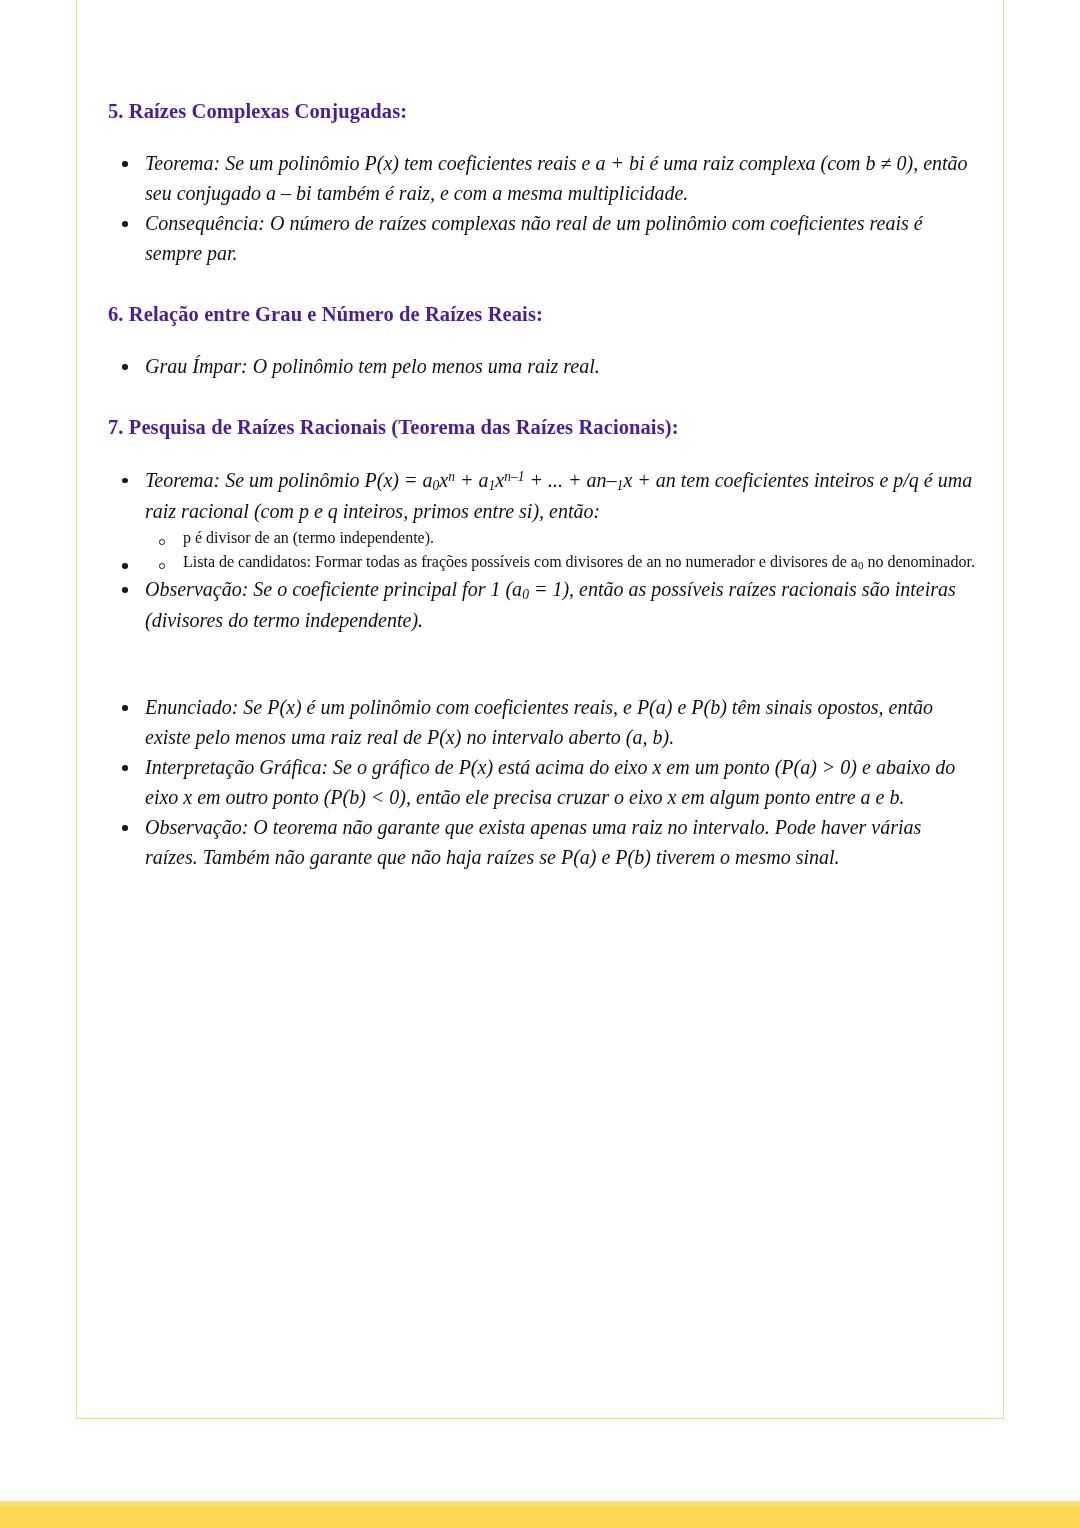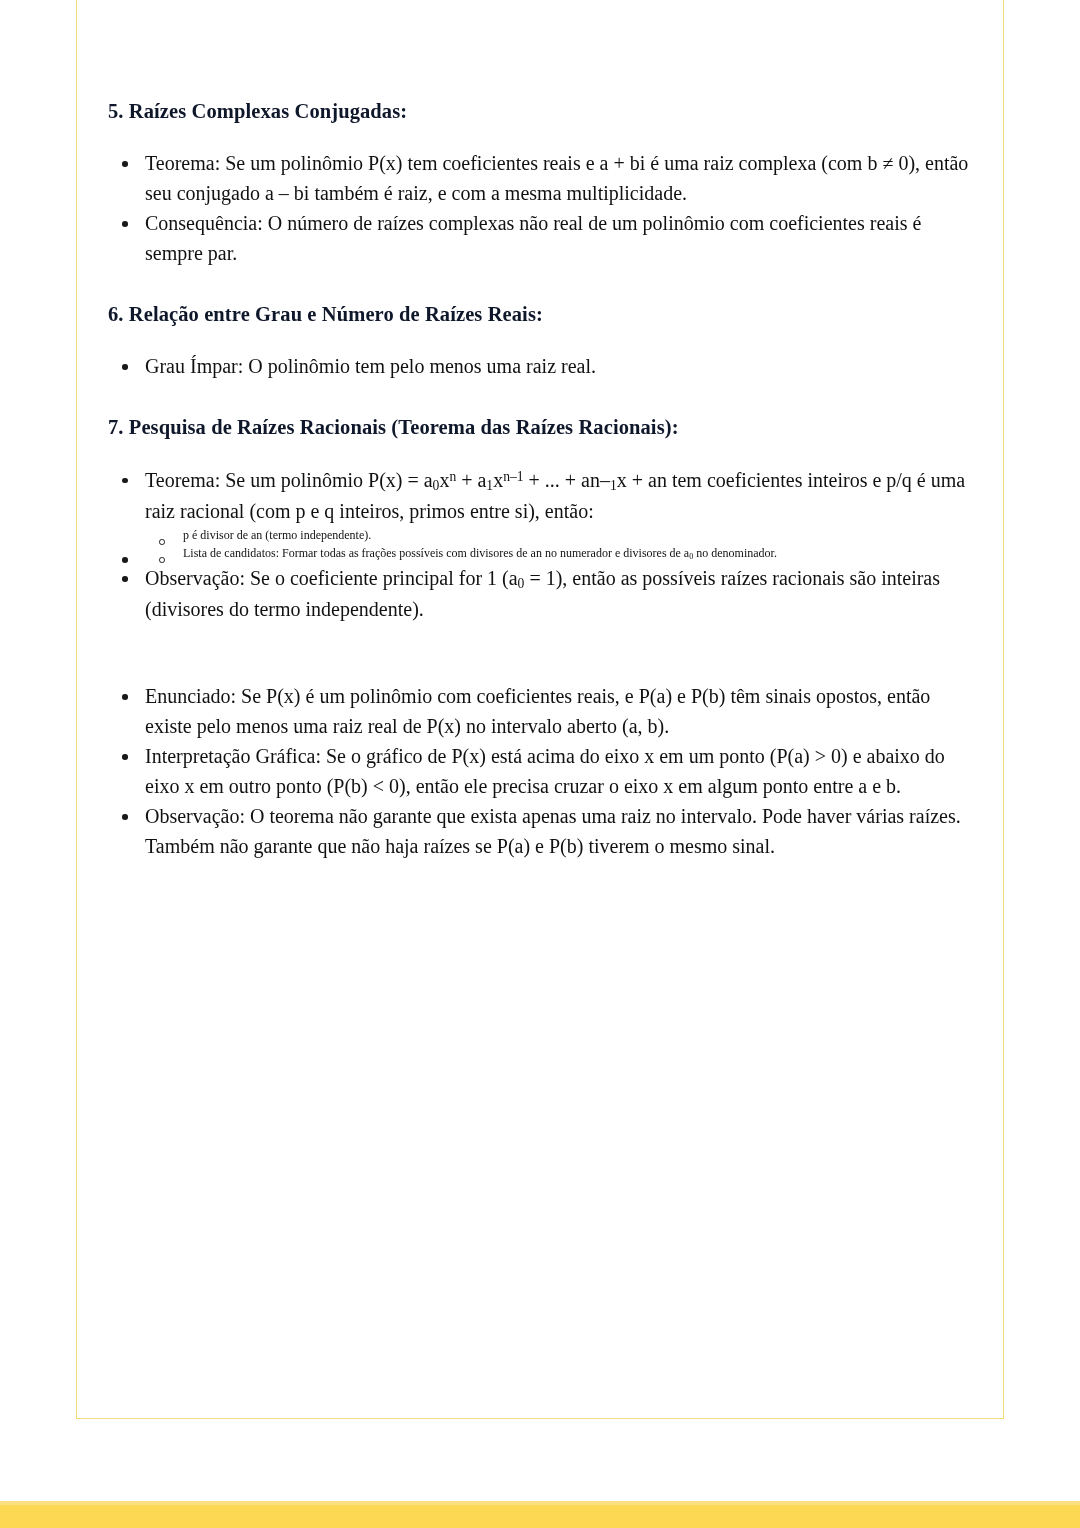--- a/index.html
+++ b/index.html
@@ -52,21 +52,21 @@
     left: 108px;
     top: 98px;
     width: 868px;
   }
 
   h2.section-heading {
     font-family: "Liberation Serif", "DejaVu Serif", serif;
     font-weight: bold;
     font-size: 20.5px;
     line-height: 1.28;
-    color: #0f172a;
+    color: #4c1d95;
     margin: 0;
     padding: 0;
     letter-spacing: 0.1px;
   }
 
   .gap-after-heading { height: 24px; }
   .gap-before-heading { height: 33px; }
 
   ul.lvl1 {
     list-style: none;
@@ -74,41 +74,41 @@
     padding: 0;
   }
   ul.lvl1 > li {
     position: relative;
     padding-left: 37px;
     font-size: 20px;
     line-height: 1.50;
     color: #111111;
     margin: 0 0 0 0;
   }
-  ul.lvl1 > li > .txt { display: block; }
+  ul.lvl1 > li > .txt { display: block; font-style: italic; }
   ul.lvl1 > li::before {
     content: "";
     position: absolute;
     left: 14px;
     top: 13px;
     width: 5.5px;
     height: 5.5px;
     border-radius: 50%;
     background: #1a1a1a;
   }
 
   ul.lvl2 {
     list-style: none;
     margin: 0;
     padding: 0;
   }
   ul.lvl2 > li {
     position: relative;
     padding-left: 38px;
-    font-size: 12px;
+    font-size: 16px;
     line-height: 1.50;
     color: #111111;
   }
   ul.lvl2 > li::before {
     content: "";
     position: absolute;
     left: 14px;
     top: 13px;
     width: 5.5px;
     height: 5.5px;

